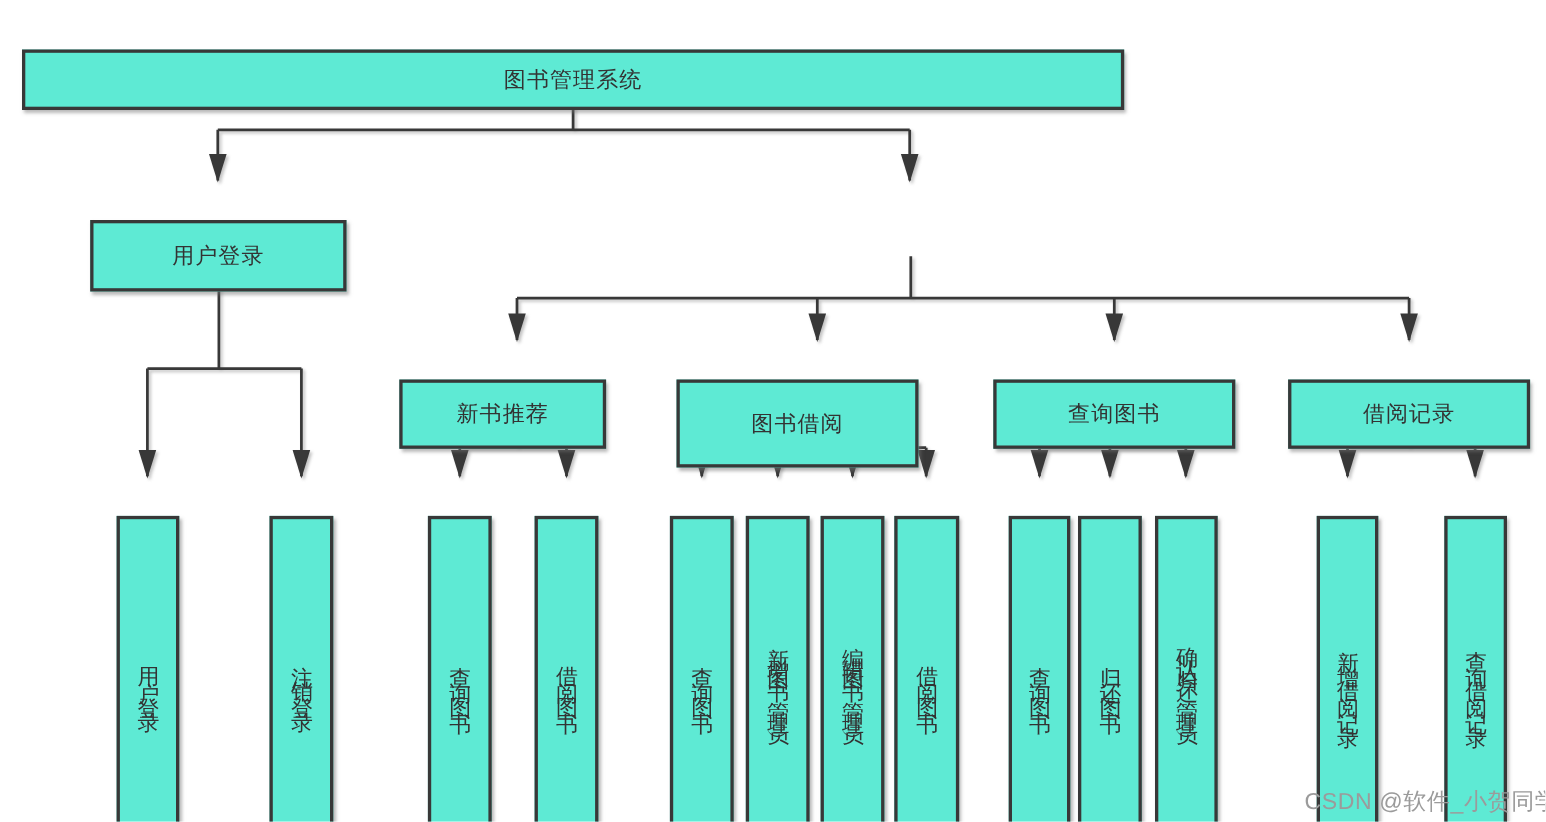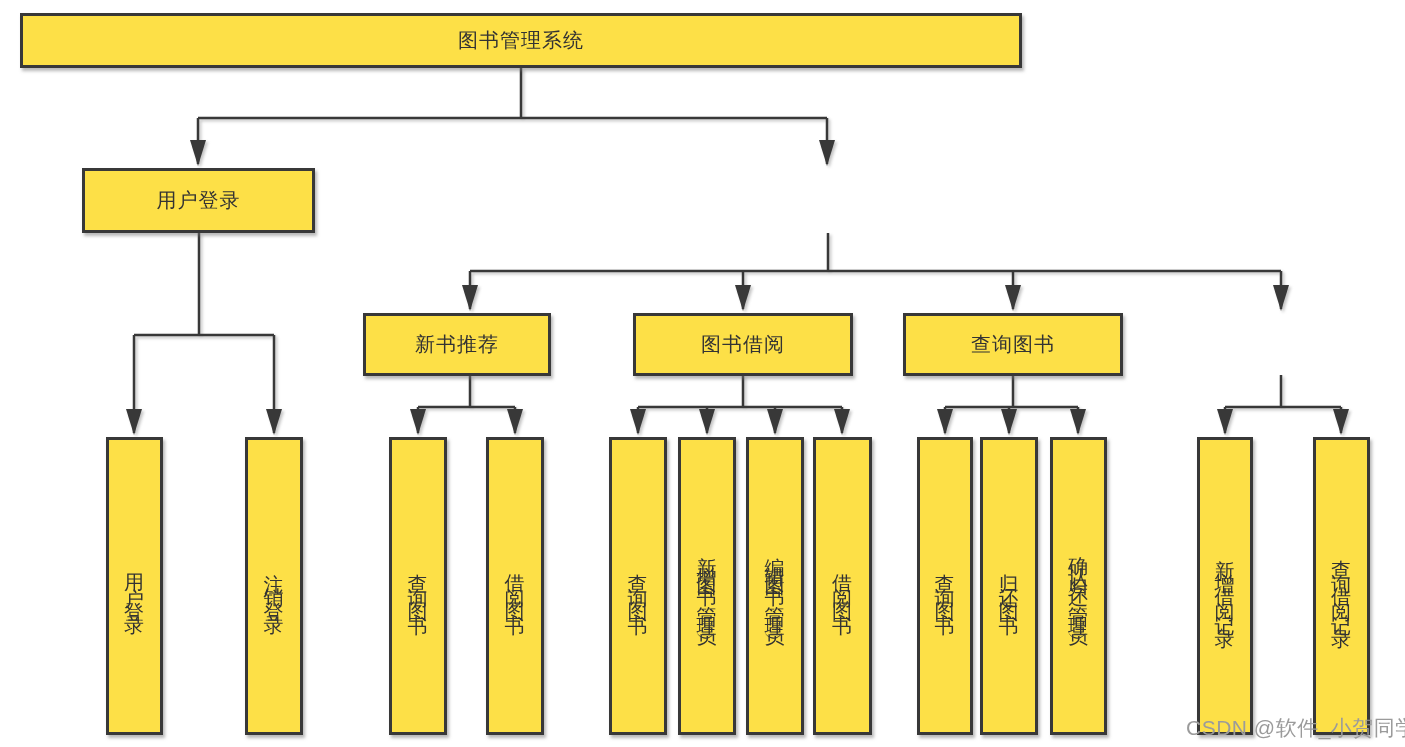--- a/index.html
+++ b/index.html
@@ -10,23 +10,24 @@
   }
   html,body{margin:0;padding:0;background:#fff;}
   .stage{
     position:relative;width:1405px;height:747px;background:var(--bg);
     font-family:"Liberation Sans","DejaVu Sans",sans-serif;overflow:hidden;
   }
   .wires{position:absolute;left:0;top:0;z-index:1;
     filter:drop-shadow(2px 2px 1.5px rgba(120,120,120,0.45));}
   .node{
     position:absolute;box-sizing:border-box;z-index:2;
-    border:3px solid var(--line);background:#fde047;color:var(--text);
+    border:3px solid var(--line);background:#5eead4;color:var(--text);
     display:flex;align-items:center;justify-content:center;
     box-shadow:2px 3px 3px rgba(115,115,115,0.5);
+    margin-top:32px;
   }
   .h .label{font-size:20px;letter-spacing:1px;white-space:nowrap;}
   .leaf .label{
     writing-mode:vertical-rl;text-orientation:mixed;
     font-size:20px;letter-spacing:14px;line-height:1;
   }
   .leaf.long .label{letter-spacing:10px;}
   .watermark{
     position:absolute;left:1186px;top:714px;z-index:5;
     font-size:21px;color:var(--wm);white-space:nowrap;letter-spacing:0.5px;
@@ -84,25 +85,28 @@
     <span class="label">图书管理系统</span>
   </div>
 
   <div class="node h" style="left:82px;top:168px;width:233px;height:65px">
     <span class="label">用户登录</span>
   </div>
 
   <div class="node h" style="left:363px;top:313px;width:188px;height:63px">
     <span class="label">新书推荐</span>
   </div>
-  <div class="node h" style="left:633px;top:313px;width:220px;height:63px">
+  <div class="node h" style="left:615px;top:313px;width:220px;height:80px">
     <span class="label">图书借阅</span>
   </div>
   <div class="node h" style="left:903px;top:313px;width:220px;height:63px">
     <span class="label">查询图书</span>
+  </div>
+  <div class="node h" style="left:1171px;top:313px;width:220px;height:63px">
+    <span class="label">借阅记录</span>
   </div>
 
   <div class="node leaf" style="left:106px;top:437px;width:57px;height:298px">
     <span class="label">用户登录</span>
   </div>
   <div class="node leaf" style="left:245px;top:437px;width:58px;height:298px">
     <span class="label">注销登录</span>
   </div>
 
   <div class="node leaf" style="left:389px;top:437px;width:58px;height:298px">

